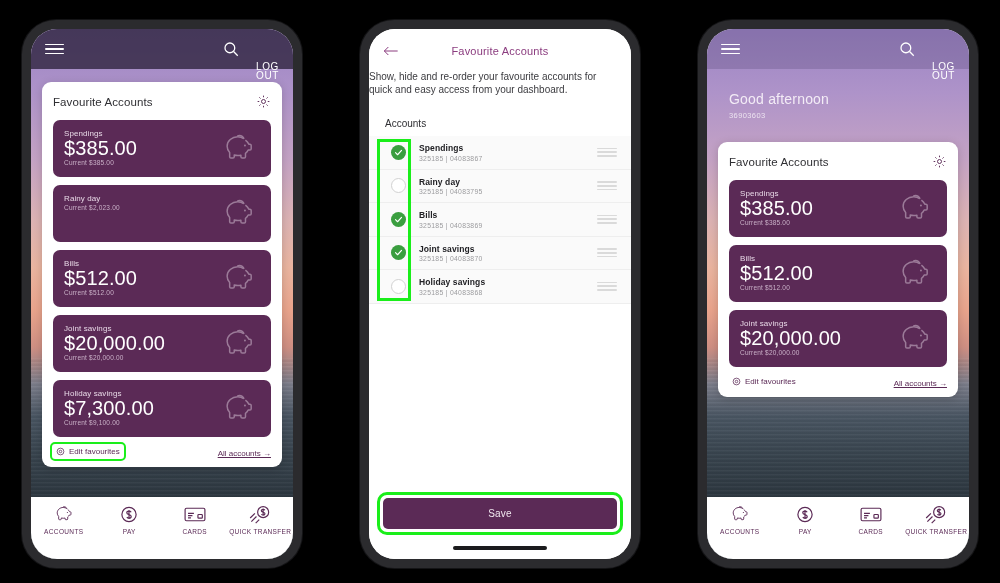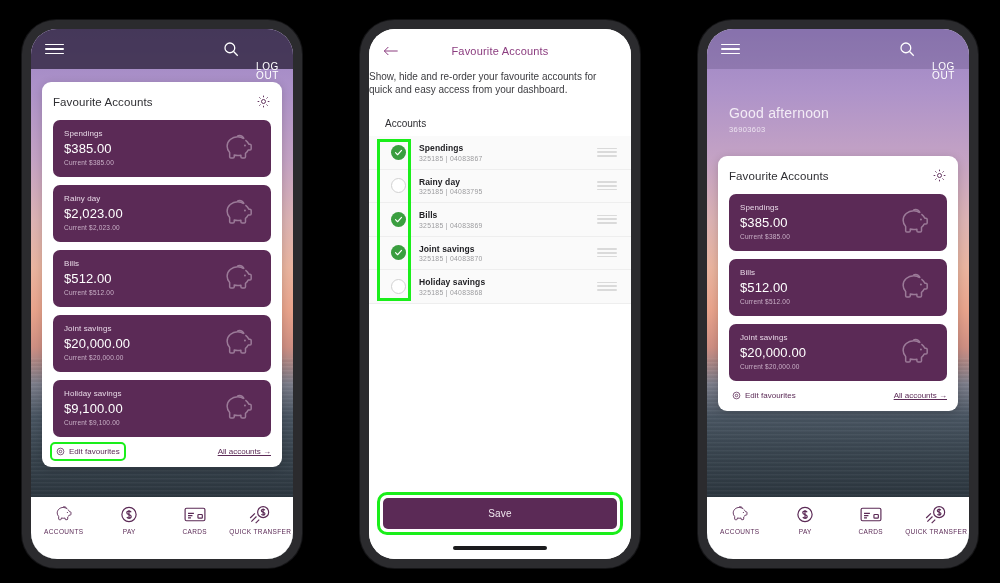--- a/index.html
+++ b/index.html
@@ -96,26 +96,26 @@
     position: relative;
     background: #5b2a56;
     border-radius: 7px;
     height: 57px;
     margin-bottom: 8px;
     padding: 9px 11px;
     overflow: hidden;
     cursor: pointer;
   }
   .acct-name { font-size: 8px; color: #e7d8e6; margin-bottom: 1px; letter-spacing:.1px; }
-  .acct-amount { font-size: 13px; color: #ffffff; letter-spacing: .1px; line-height: 19px; }
+  .acct-amount { font-size: 20px; color: #ffffff; letter-spacing: .1px; line-height: 19px; }
   .acct-current { font-size: 6.5px; color: #c9b0c7; margin-top: 1px; letter-spacing:.2px; }
   .pig { position:absolute; right: 13px; top: 50%; transform: translateY(-50%); width: 38px; height: 34px; }
   .pig svg { width:100%; height:100%; display:block; }
 
-  .fav-foot { display:flex; align-items:center; justify-content:space-between; margin-top: 3px; }
+  .fav-foot { display:flex; align-items:flex-end; justify-content:space-between; margin-top: 3px; }
   .edit-fav {
     display:flex; align-items:center; gap:4px;
     font-size: 8px; color: #5b2a56; cursor:pointer;
     padding: 2px 3px;
   }
   .edit-fav .gear-sm { width: 9px; height: 9px; }
   .edit-fav .gear-sm svg { width:100%; height:100%; display:block; }
   .all-acct { font-size: 8px; color: #5b2a56; cursor:pointer;text-decoration:underline; }
 
   .hl { outline: 2.5px solid #1aee1a; outline-offset: 1px; border-radius: 2px; }
@@ -127,21 +127,21 @@
     height: 62px;
     display: flex; align-items: flex-start; justify-content: space-around;
     padding-top: 8px;
   }
   .nav-item { display:flex; flex-direction:column; align-items:center; gap:4px; cursor:pointer; width:25%; }
   .nav-ico { width: 22px; height: 19px; }
   .nav-ico svg { width:100%; height:100%; display:block; }
   .nav-label { font-size: 6.5px; color: #5b2a56; letter-spacing:.35px; }
 
   
-  .greet { position:relative; z-index:3; padding: 36px 22px 0 22px; }
+  .greet { position:relative; z-index:3; padding: 22px 22px 0 22px; }
   .greet-hi { font-size: 14px; color: #f3ecf6; font-weight: 300; letter-spacing:.2px; }
   .greet-name { font-size: 18px; color: #ffffff; font-weight: 300; margin-top: 2px; letter-spacing:.2px; }
   .greet-num { font-size: 7.5px; color: #ece3f0; margin-top: 4px; letter-spacing:.4px; }
 
   
   .p2 { background:#fff; position:absolute; inset:0; display:flex; flex-direction:column; }
   .p2-top { display:flex; align-items:center; padding: 16px 14px 10px 14px; }
   .p2-back { width:16px; height:12px; cursor:pointer; }
   .p2-back svg { width:100%; height:100%; display:block; }
   .p2-title { flex:1; text-align:center; font-size: 11px; color: #8b3c7f; margin-left:-16px; letter-spacing:.2px;}
@@ -228,21 +228,20 @@
               <svg viewBox="0 0 48 42" fill="none" stroke="#9b7a98" stroke-width="1.9" stroke-linejoin="round">
                   <path d="M30 8c-2-1.6-4.6-2.6-7.6-2.6C15 5.4 9 10.8 9 17.5c0 3 1.2 5.7 3.2 7.8v5.6c0 .9.7 1.6 1.6 1.6h2.6c.9 0 1.6-.7 1.6-1.6v-2.2c1.4.4 2.9.6 4.4.6 1.4 0 2.8-.2 4-.5v2.1c0 .9.7 1.6 1.6 1.6h2.6c.9 0 1.6-.7 1.6-1.6v-4.5c1.5-1.1 2.7-2.5 3.4-4.1h2.2c.9 0 1.6-.7 1.6-1.6v-4.2c0-.9-.7-1.6-1.6-1.6h-1.4c-.9-2-2.4-3.8-4.3-5.1"></path>
                   <path d="M30.4 8.2c-1-2.6-3.2-4.4-5.8-4.4-1 0-1.9.2-2.7.6"></path>
                   <circle cx="31.5" cy="16.5" r="1.25" fill="#9b7a98" stroke="none"></circle>
                 </svg>
             </div>
           </div>
 
           <div class="acct-tile">
             <div class="acct-name">Rainy day</div>
-            <div class="acct-amount">$2,023.00</div>
             <div class="acct-current">Current $2,023.00</div>
             <div class="pig">
               <svg viewBox="0 0 48 42" fill="none" stroke="#9b7a98" stroke-width="1.9" stroke-linejoin="round">
                   <path d="M30 8c-2-1.6-4.6-2.6-7.6-2.6C15 5.4 9 10.8 9 17.5c0 3 1.2 5.7 3.2 7.8v5.6c0 .9.7 1.6 1.6 1.6h2.6c.9 0 1.6-.7 1.6-1.6v-2.2c1.4.4 2.9.6 4.4.6 1.4 0 2.8-.2 4-.5v2.1c0 .9.7 1.6 1.6 1.6h2.6c.9 0 1.6-.7 1.6-1.6v-4.5c1.5-1.1 2.7-2.5 3.4-4.1h2.2c.9 0 1.6-.7 1.6-1.6v-4.2c0-.9-.7-1.6-1.6-1.6h-1.4c-.9-2-2.4-3.8-4.3-5.1"></path>
                   <path d="M30.4 8.2c-1-2.6-3.2-4.4-5.8-4.4-1 0-1.9.2-2.7.6"></path>
                   <circle cx="31.5" cy="16.5" r="1.25" fill="#9b7a98" stroke="none"></circle>
                 </svg>
             </div>
           </div>
 
@@ -267,21 +266,21 @@
               <svg viewBox="0 0 48 42" fill="none" stroke="#9b7a98" stroke-width="1.9" stroke-linejoin="round">
                   <path d="M30 8c-2-1.6-4.6-2.6-7.6-2.6C15 5.4 9 10.8 9 17.5c0 3 1.2 5.7 3.2 7.8v5.6c0 .9.7 1.6 1.6 1.6h2.6c.9 0 1.6-.7 1.6-1.6v-2.2c1.4.4 2.9.6 4.4.6 1.4 0 2.8-.2 4-.5v2.1c0 .9.7 1.6 1.6 1.6h2.6c.9 0 1.6-.7 1.6-1.6v-4.5c1.5-1.1 2.7-2.5 3.4-4.1h2.2c.9 0 1.6-.7 1.6-1.6v-4.2c0-.9-.7-1.6-1.6-1.6h-1.4c-.9-2-2.4-3.8-4.3-5.1"></path>
                   <path d="M30.4 8.2c-1-2.6-3.2-4.4-5.8-4.4-1 0-1.9.2-2.7.6"></path>
                   <circle cx="31.5" cy="16.5" r="1.25" fill="#9b7a98" stroke="none"></circle>
                 </svg>
             </div>
           </div>
 
           <div class="acct-tile">
             <div class="acct-name">Holiday savings</div>
-            <div class="acct-amount">$9,100.00</div>
+            <div class="acct-amount">$7,300.00</div>
             <div class="acct-current">Current $9,100.00</div>
             <div class="pig">
               <svg viewBox="0 0 48 42" fill="none" stroke="#9b7a98" stroke-width="1.9" stroke-linejoin="round">
                   <path d="M30 8c-2-1.6-4.6-2.6-7.6-2.6C15 5.4 9 10.8 9 17.5c0 3 1.2 5.7 3.2 7.8v5.6c0 .9.7 1.6 1.6 1.6h2.6c.9 0 1.6-.7 1.6-1.6v-2.2c1.4.4 2.9.6 4.4.6 1.4 0 2.8-.2 4-.5v2.1c0 .9.7 1.6 1.6 1.6h2.6c.9 0 1.6-.7 1.6-1.6v-4.5c1.5-1.1 2.7-2.5 3.4-4.1h2.2c.9 0 1.6-.7 1.6-1.6v-4.2c0-.9-.7-1.6-1.6-1.6h-1.4c-.9-2-2.4-3.8-4.3-5.1"></path>
                   <path d="M30.4 8.2c-1-2.6-3.2-4.4-5.8-4.4-1 0-1.9.2-2.7.6"></path>
                   <circle cx="31.5" cy="16.5" r="1.25" fill="#9b7a98" stroke="none"></circle>
                 </svg>
             </div>
           </div>
         </div>

